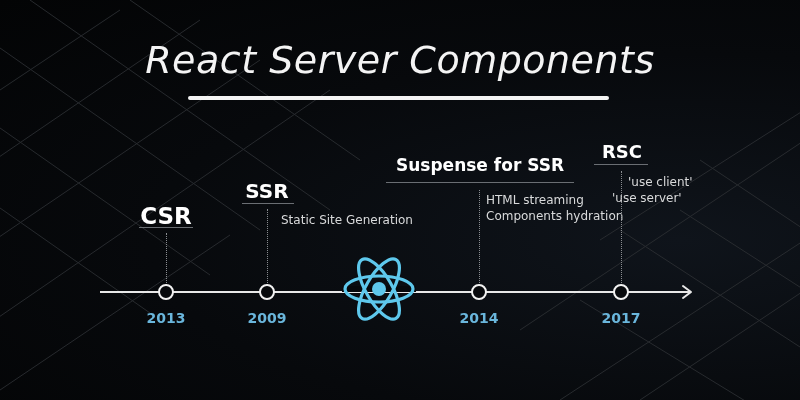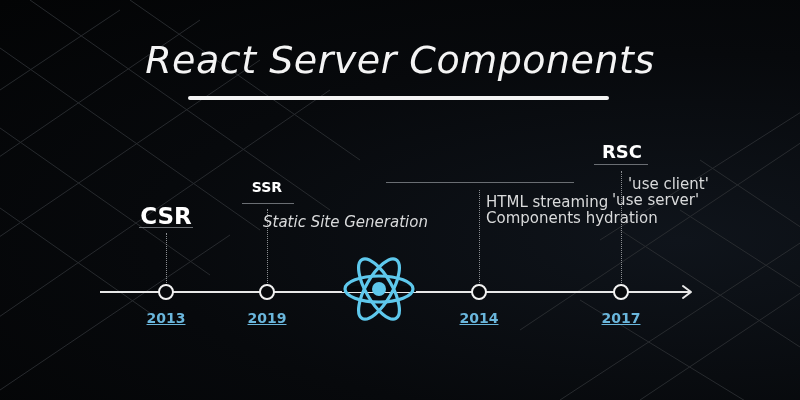--- a/index.html
+++ b/index.html
@@ -20,31 +20,31 @@
     background:#f4f4f4; border-radius:2px;
   }
   .milestone-label {
     position:absolute; color:#ffffff; font-family:"DejaVu Sans", sans-serif;
     font-weight:bold; white-space:nowrap; text-align:center;
   }
   .label-underline { position:absolute; height:1px; background:#6a6e73; }
   .dotted { position:absolute; width:0; border-left:1px dotted #8a8d91; }
   .note {
     position:absolute; color:#d9dadb; font-family:"DejaVu Sans", sans-serif;
-    font-size:15px; white-space:nowrap;
+    font-size:12px; white-space:nowrap;
   }
   .axis { position:absolute; left:100px; top:291px; width:590px; height:2px; background:#e8e8e8; }
   .arrowhead { position:absolute; left:680px; top:284px; width:14px; height:16px; }
   .marker {
     position:absolute; width:12px; height:12px; border:2px solid #f2f2f2;
     border-radius:50%; background:#07090c; box-sizing:content-box;
   }
   .year {
     position:absolute; top:310px; color:#6ab6dc; font-family:"DejaVu Sans", sans-serif;
-    font-weight:bold; font-size:14px; width:60px; text-align:center;text-decoration:underline;
+    font-weight:bold; font-size:14px; width:60px; text-align:center;
   }
   .react-logo { position:absolute; left:342px; top:256px; width:74px; height:66px; }
 </style>
 </head>
 <body>
 
 <div class="stage">
 
   <svg class="grid" width="800" height="400" viewBox="0 0 800 400">
     <g stroke="#2b2e32" stroke-width="1" fill="none" opacity="0.9">
@@ -69,25 +69,26 @@
     </g>
   </svg>
 
   <div class="title">React Server Components</div>
   <div class="title-underline"></div>
 
   <div class="milestone-label" style="left:140px; top:203px; width:52px; font-size:23px;">CSR</div>
   <div class="label-underline" style="left:139px; top:227px; width:54px;"></div>
   <div class="dotted" style="left:166px; top:233px; height:52px;"></div>
 
-  <div class="milestone-label" style="left:242px; top:179px; width:50px; font-size:14px;">SSR</div>
+  <div class="milestone-label" style="left:242px; top:179px; width:50px; font-size:20px;">SSR</div>
   <div class="label-underline" style="left:242px; top:203px; width:52px;"></div>
   <div class="dotted" style="left:267px; top:209px; height:76px;"></div>
-  <div class="note" style="left:263px; top:213px;font-style:italic;">Static Site Generation</div>
+  <div class="note" style="left:281px; top:213px;">Static Site Generation</div>
 
+  <div class="milestone-label" style="left:386px; top:155px; width:188px; font-size:17px;">Suspense for SSR</div>
   <div class="label-underline" style="left:386px; top:182px; width:188px;"></div>
   <div class="dotted" style="left:479px; top:190px; height:95px;"></div>
   <div class="note" style="left:486px; top:193px;text-align:right;">HTML streaming</div>
   <div class="note" style="left:486px; top:209px;">Components hydration</div>
 
   <div class="milestone-label" style="left:596px; top:141px; width:52px; font-size:18px;">RSC</div>
   <div class="label-underline" style="left:594px; top:164px; width:54px;"></div>
   <div class="dotted" style="left:621px; top:171px; height:114px;"></div>
   <div class="note" style="left:628px; top:175px;">'use client'</div>
   <div class="note" style="left:612px; top:191px;">'use server'</div>
@@ -106,16 +107,16 @@
     <rect x="-37" y="-3" width="74" height="6" fill="#07090c"></rect>
     <g fill="none" stroke="#5ec8ec" stroke-width="3.2">
       <ellipse cx="0" cy="0" rx="34" ry="13"></ellipse>
       <ellipse cx="0" cy="0" rx="34" ry="13" transform="rotate(60)"></ellipse>
       <ellipse cx="0" cy="0" rx="34" ry="13" transform="rotate(120)"></ellipse>
     </g>
     <circle cx="0" cy="0" r="7" fill="#5ec8ec"></circle>
   </svg>
 
   <div class="year" style="left:136px;">2013</div>
-  <div class="year" style="left:237px;">2019</div>
+  <div class="year" style="left:237px;">2009</div>
   <div class="year" style="left:449px;">2014</div>
   <div class="year" style="left:591px;">2017</div>
 </div>
 
 </body></html>

